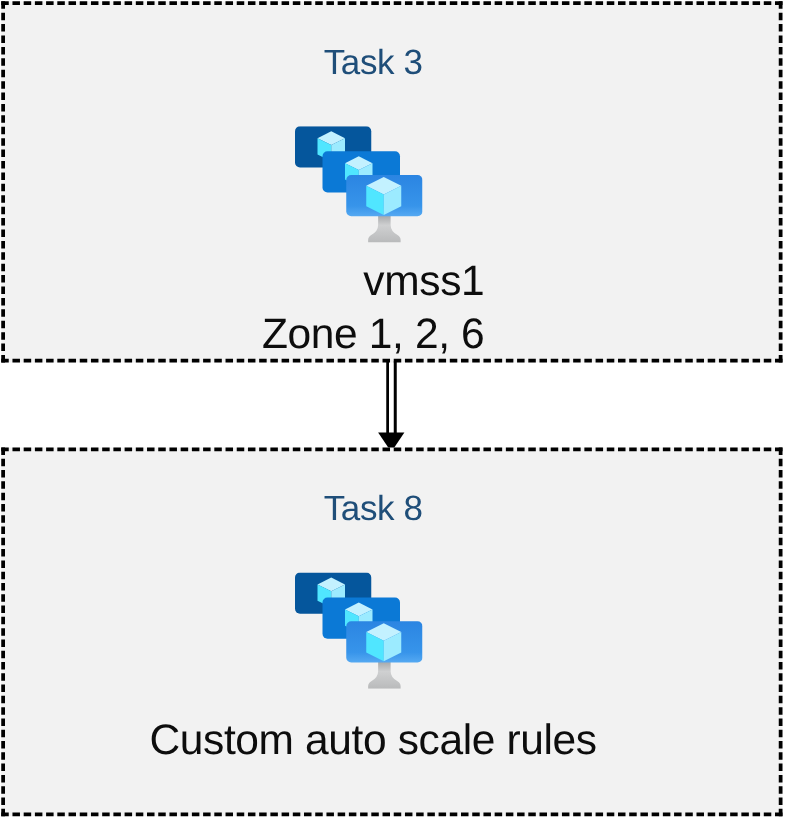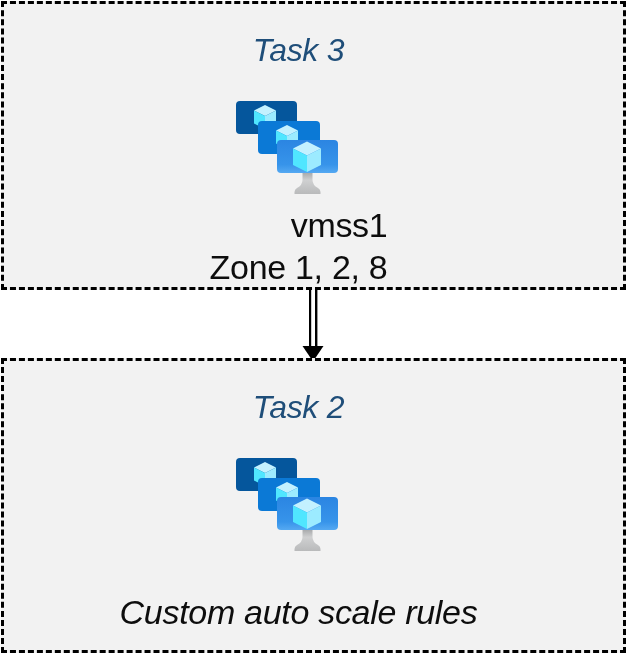--- a/index.html
+++ b/index.html
@@ -24,44 +24,43 @@
   .box-content {
     width: 100%;
     height: 100%;
     display: flex;
     flex-direction: column;
     align-items: center;
     transform: translateX(-15px);
   }
   .task-title {
     margin-top: 26px;
-    font-size: 32px;
+    font-size: 28px;
     line-height: 40px;
     letter-spacing: -0.3px;
     color: var(--title-blue, #1F4E79);
     white-space: nowrap;
-    font-style: italic;
   }
   .vmss-icon {
     margin-top: 31px;
     width: 102px;
     height: 93px;
     transform: translateX(-12px);
     flex: 0 0 auto;
   }
   .box-label {
     font-size: 34px;
     line-height: 42px;
     letter-spacing: -0.3px;
     color: var(--body-text, #0D0D0D);
     text-align: right;
     white-space: nowrap;
   }
   .box-label.two-line { margin-top: 10px; }
-  .box-label.one-line { margin-top: 40px; font-style: italic; }
+  .box-label.one-line { margin-top: 20px; }
   .connector {
     position: absolute;
     left: 295px;
     top: 289px;
     width: 37px;
     height: 73px;
   }
   .defs-holder { position: absolute; width: 0; height: 0; overflow: hidden; }
 </style>
 </head>
@@ -110,34 +109,34 @@
 <div class="canvas">
 
   <section class="task-box box-1">
     <div class="box-content">
       <div class="task-title">Task 3</div>
       <svg class="vmss-icon" viewBox="0 0 102 93">
         <use href="#vmss-symbol"></use>
       </svg>
       <div class="box-label two-line">
         <div>vmss1</div>
-        <div>Zone 1, 2, 8</div>
+        <div>Zone 1, 2, 6</div>
       </div>
     </div>
   </section>
 
   <svg class="connector" viewBox="0 0 37 73">
     <rect x="14" y="0" width="2.2" height="59" fill="#000000"></rect>
     <rect x="20" y="0" width="2.4" height="59" fill="#000000"></rect>
     <polygon points="7.5,57 28.5,57 18,72.5" fill="#000000"></polygon>
   </svg>
 
   <section class="task-box box-2">
     <div class="box-content">
-      <div class="task-title">Task 2</div>
+      <div class="task-title">Task 8</div>
       <svg class="vmss-icon" viewBox="0 0 102 93">
         <use href="#vmss-symbol"></use>
       </svg>
       <div class="box-label one-line">
         <div>Custom auto scale rules</div>
       </div>
     </div>
   </section>
 
 </div>

